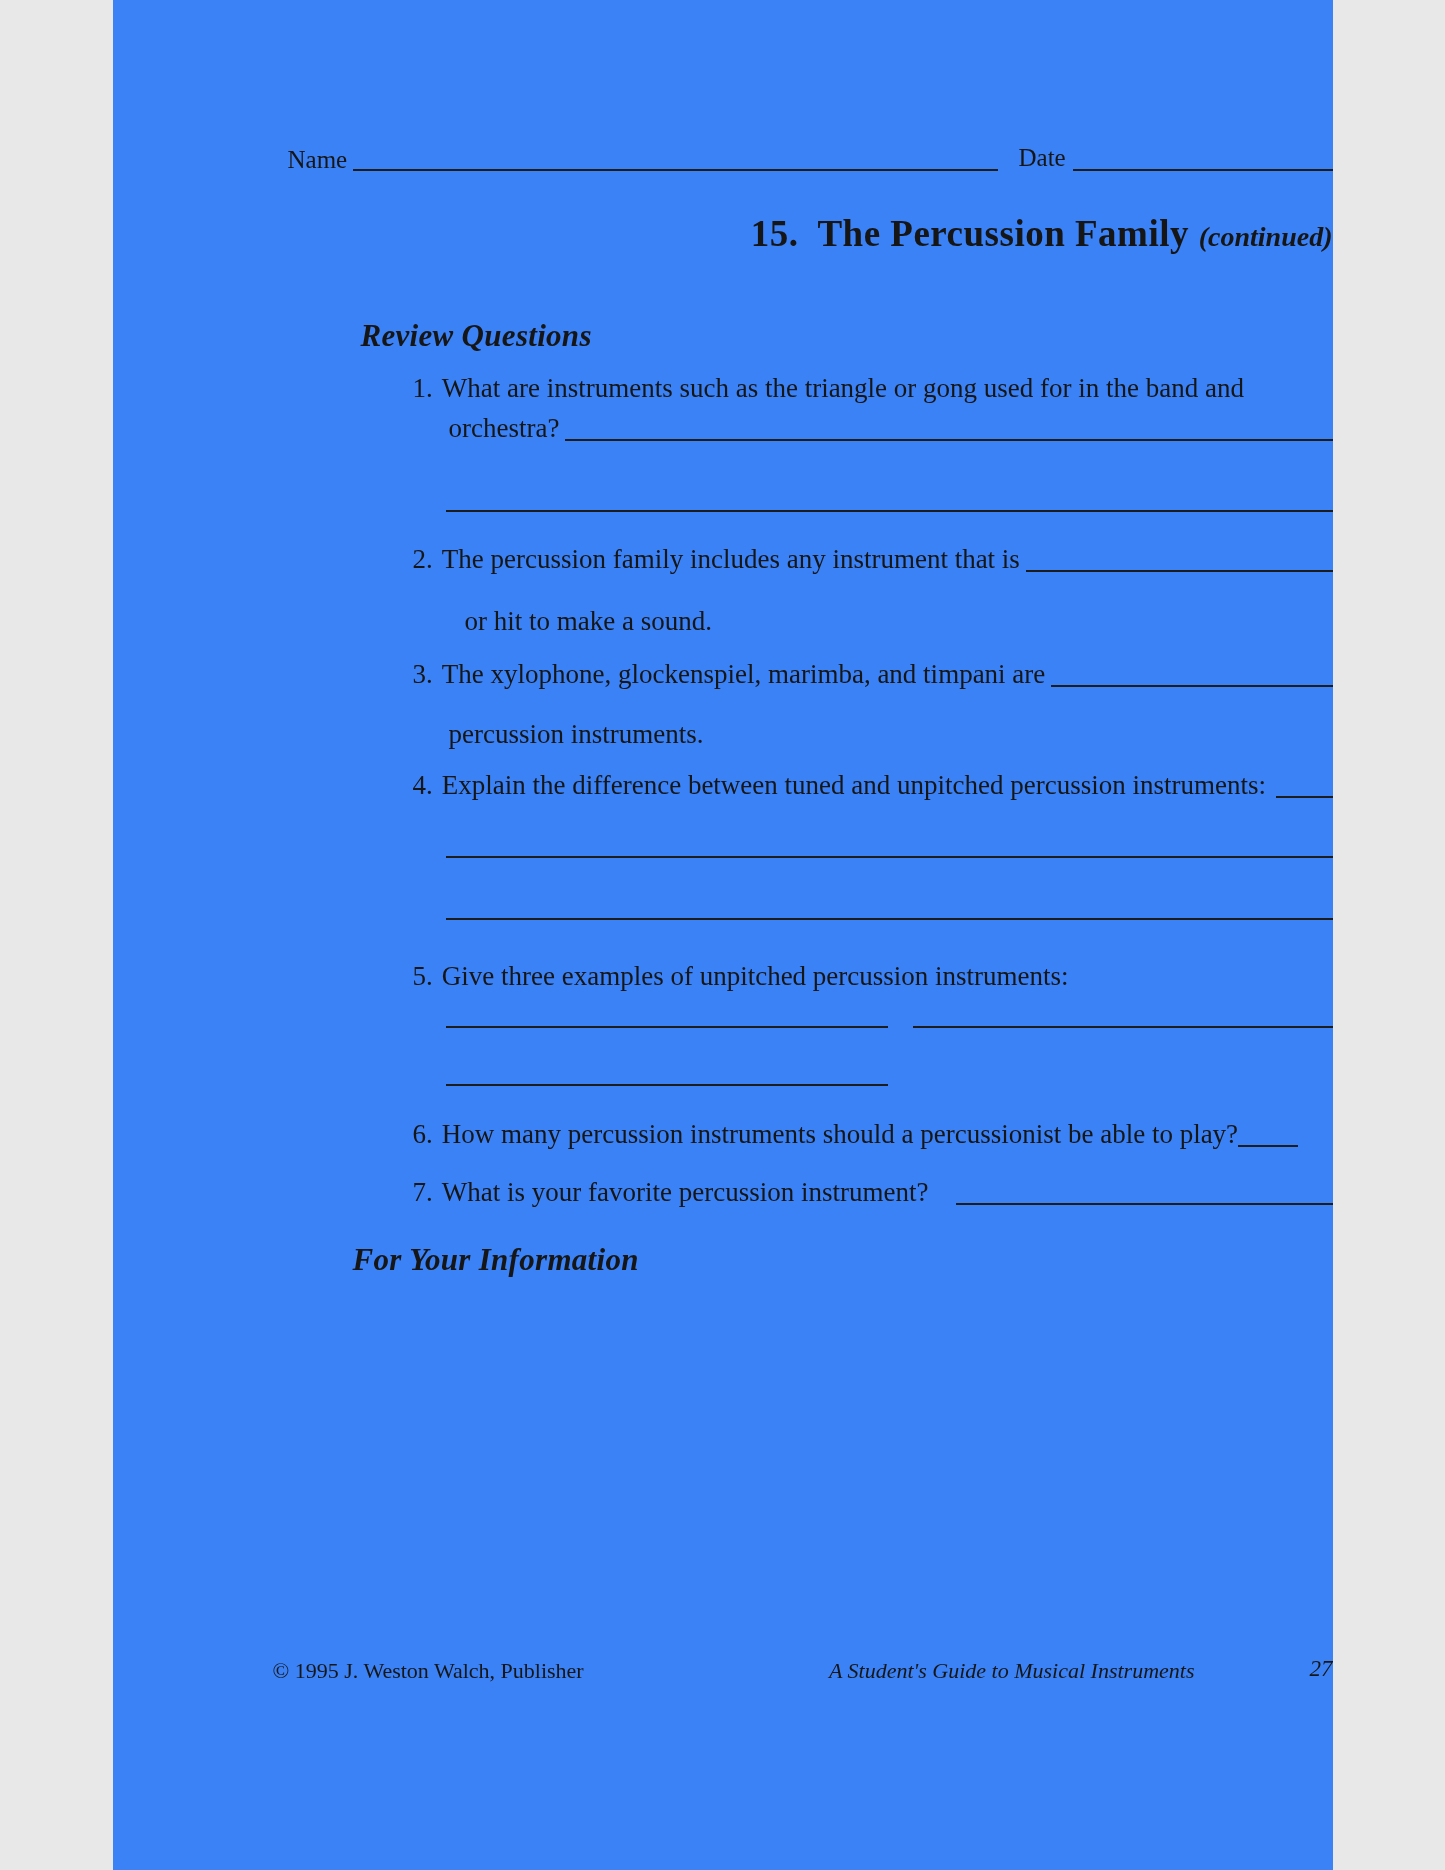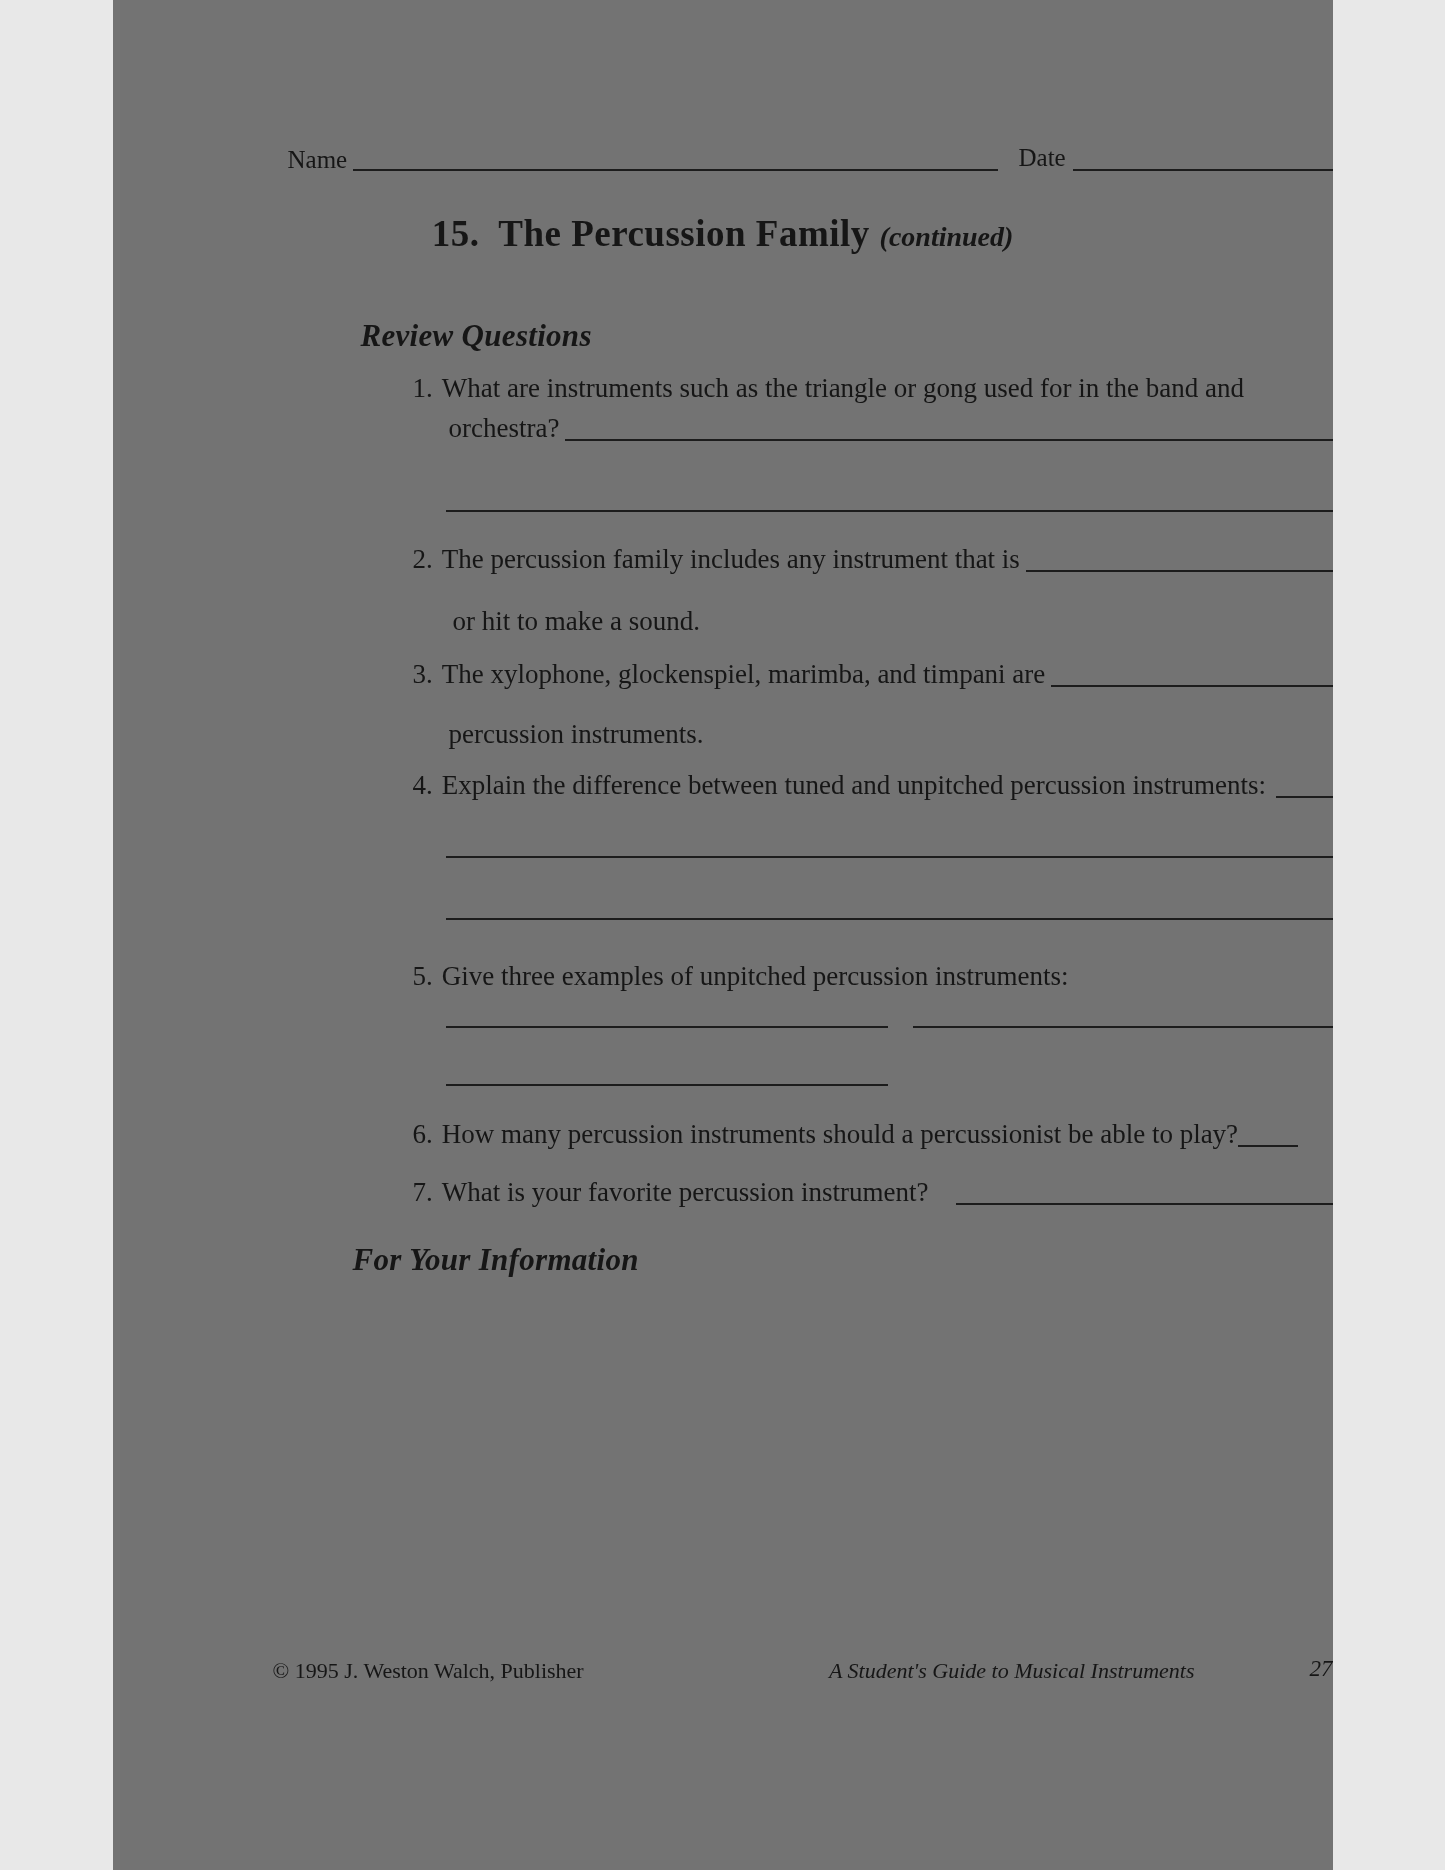--- a/index.html
+++ b/index.html
@@ -1,28 +1,28 @@
 <!DOCTYPE html>
 <html><head>
 <meta charset="utf-8">
 <style>
   html,body{margin:0;padding:0;background:#e8e8e8;}
   .page{
     position:relative;
     width:1220px;height:1870px;
     margin:0 auto;
-    background:#737373;
+    background:#3b82f6;
     font-family:"Liberation Serif", serif;
     color:#161616;
     overflow:hidden;
   }
   .abs{position:absolute;white-space:nowrap;}
   .label{font-size:25px;}
   .hr{position:absolute;height:0;border-bottom:2.5px solid #1c1c1c;}
-  .title-row{position:absolute;left:0;right:0;text-align:center;font-size:37px;font-weight:bold;letter-spacing:0.5px;}
+  .title-row{position:absolute;left:0;right:0;text-align:right;font-size:37px;font-weight:bold;letter-spacing:0.5px;}
   .title-cont{font-size:28px;font-weight:bold;font-style:italic;letter-spacing:0;}
   .section-heading{font-size:31px;font-weight:bold;font-style:italic;letter-spacing:0.3px;}
   .qrow{
     position:absolute;
     display:flex;
     align-items:flex-end;
     font-size:27px;
     line-height:33px;
     white-space:nowrap;
   }
@@ -67,21 +67,21 @@
     <span>orchestra?</span>
     <span class="fill" style="margin-left:6px;"></span>
   </div>
   <div class="hr" style="left:333px;top:510px;width:894px;"></div>
 
   <div class="qrow" style="left:300px;top:543px;width:927px;">
     <span class="qnum">2.</span>
     <span>The percussion family includes any instrument that is</span>
     <span class="fill" style="margin-left:6px;"></span>
   </div>
-  <div class="qrow" style="left:340px;top:605px;">
+  <div class="qrow" style="left:352px;top:605px;">
     <span>or hit to make a sound.</span>
   </div>
 
   <div class="qrow" style="left:300px;top:658px;width:927px;">
     <span class="qnum">3.</span>
     <span>The xylophone, glockenspiel, marimba, and timpani are</span>
     <span class="fill" style="margin-left:6px;"></span>
   </div>
   <div class="qrow" style="left:336px;top:718px;justify-content:flex-end;">
     <span>percussion instruments.</span>

